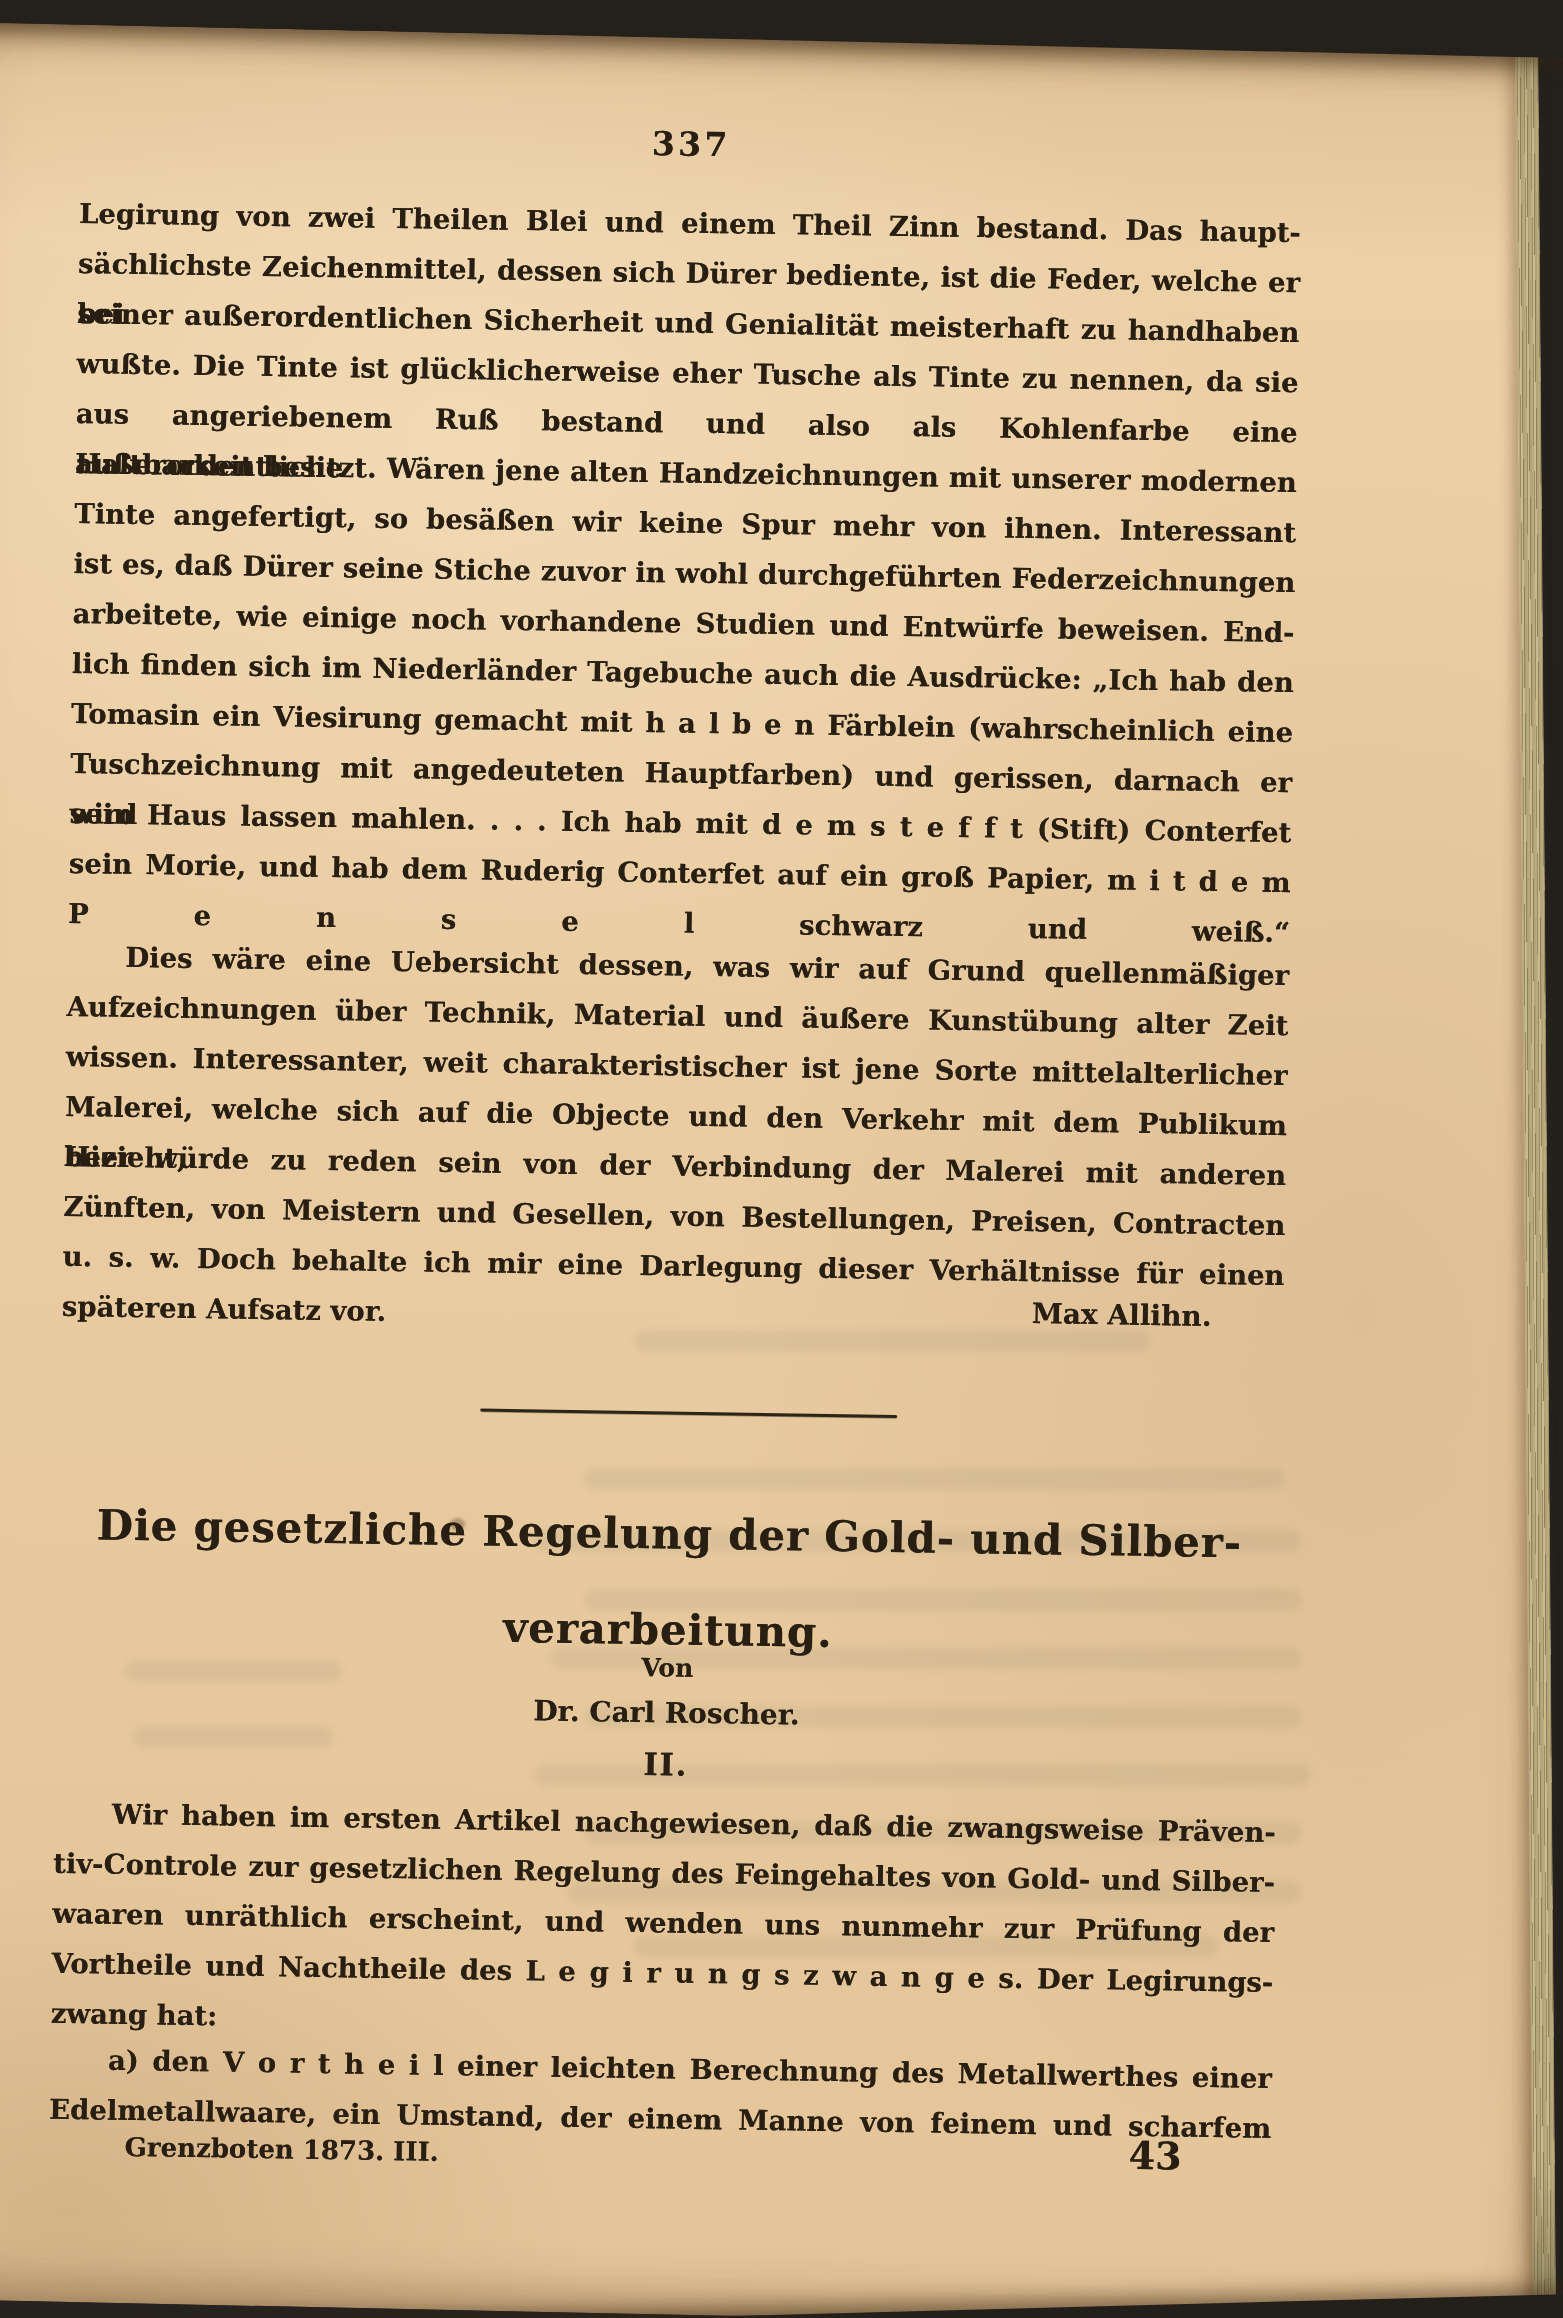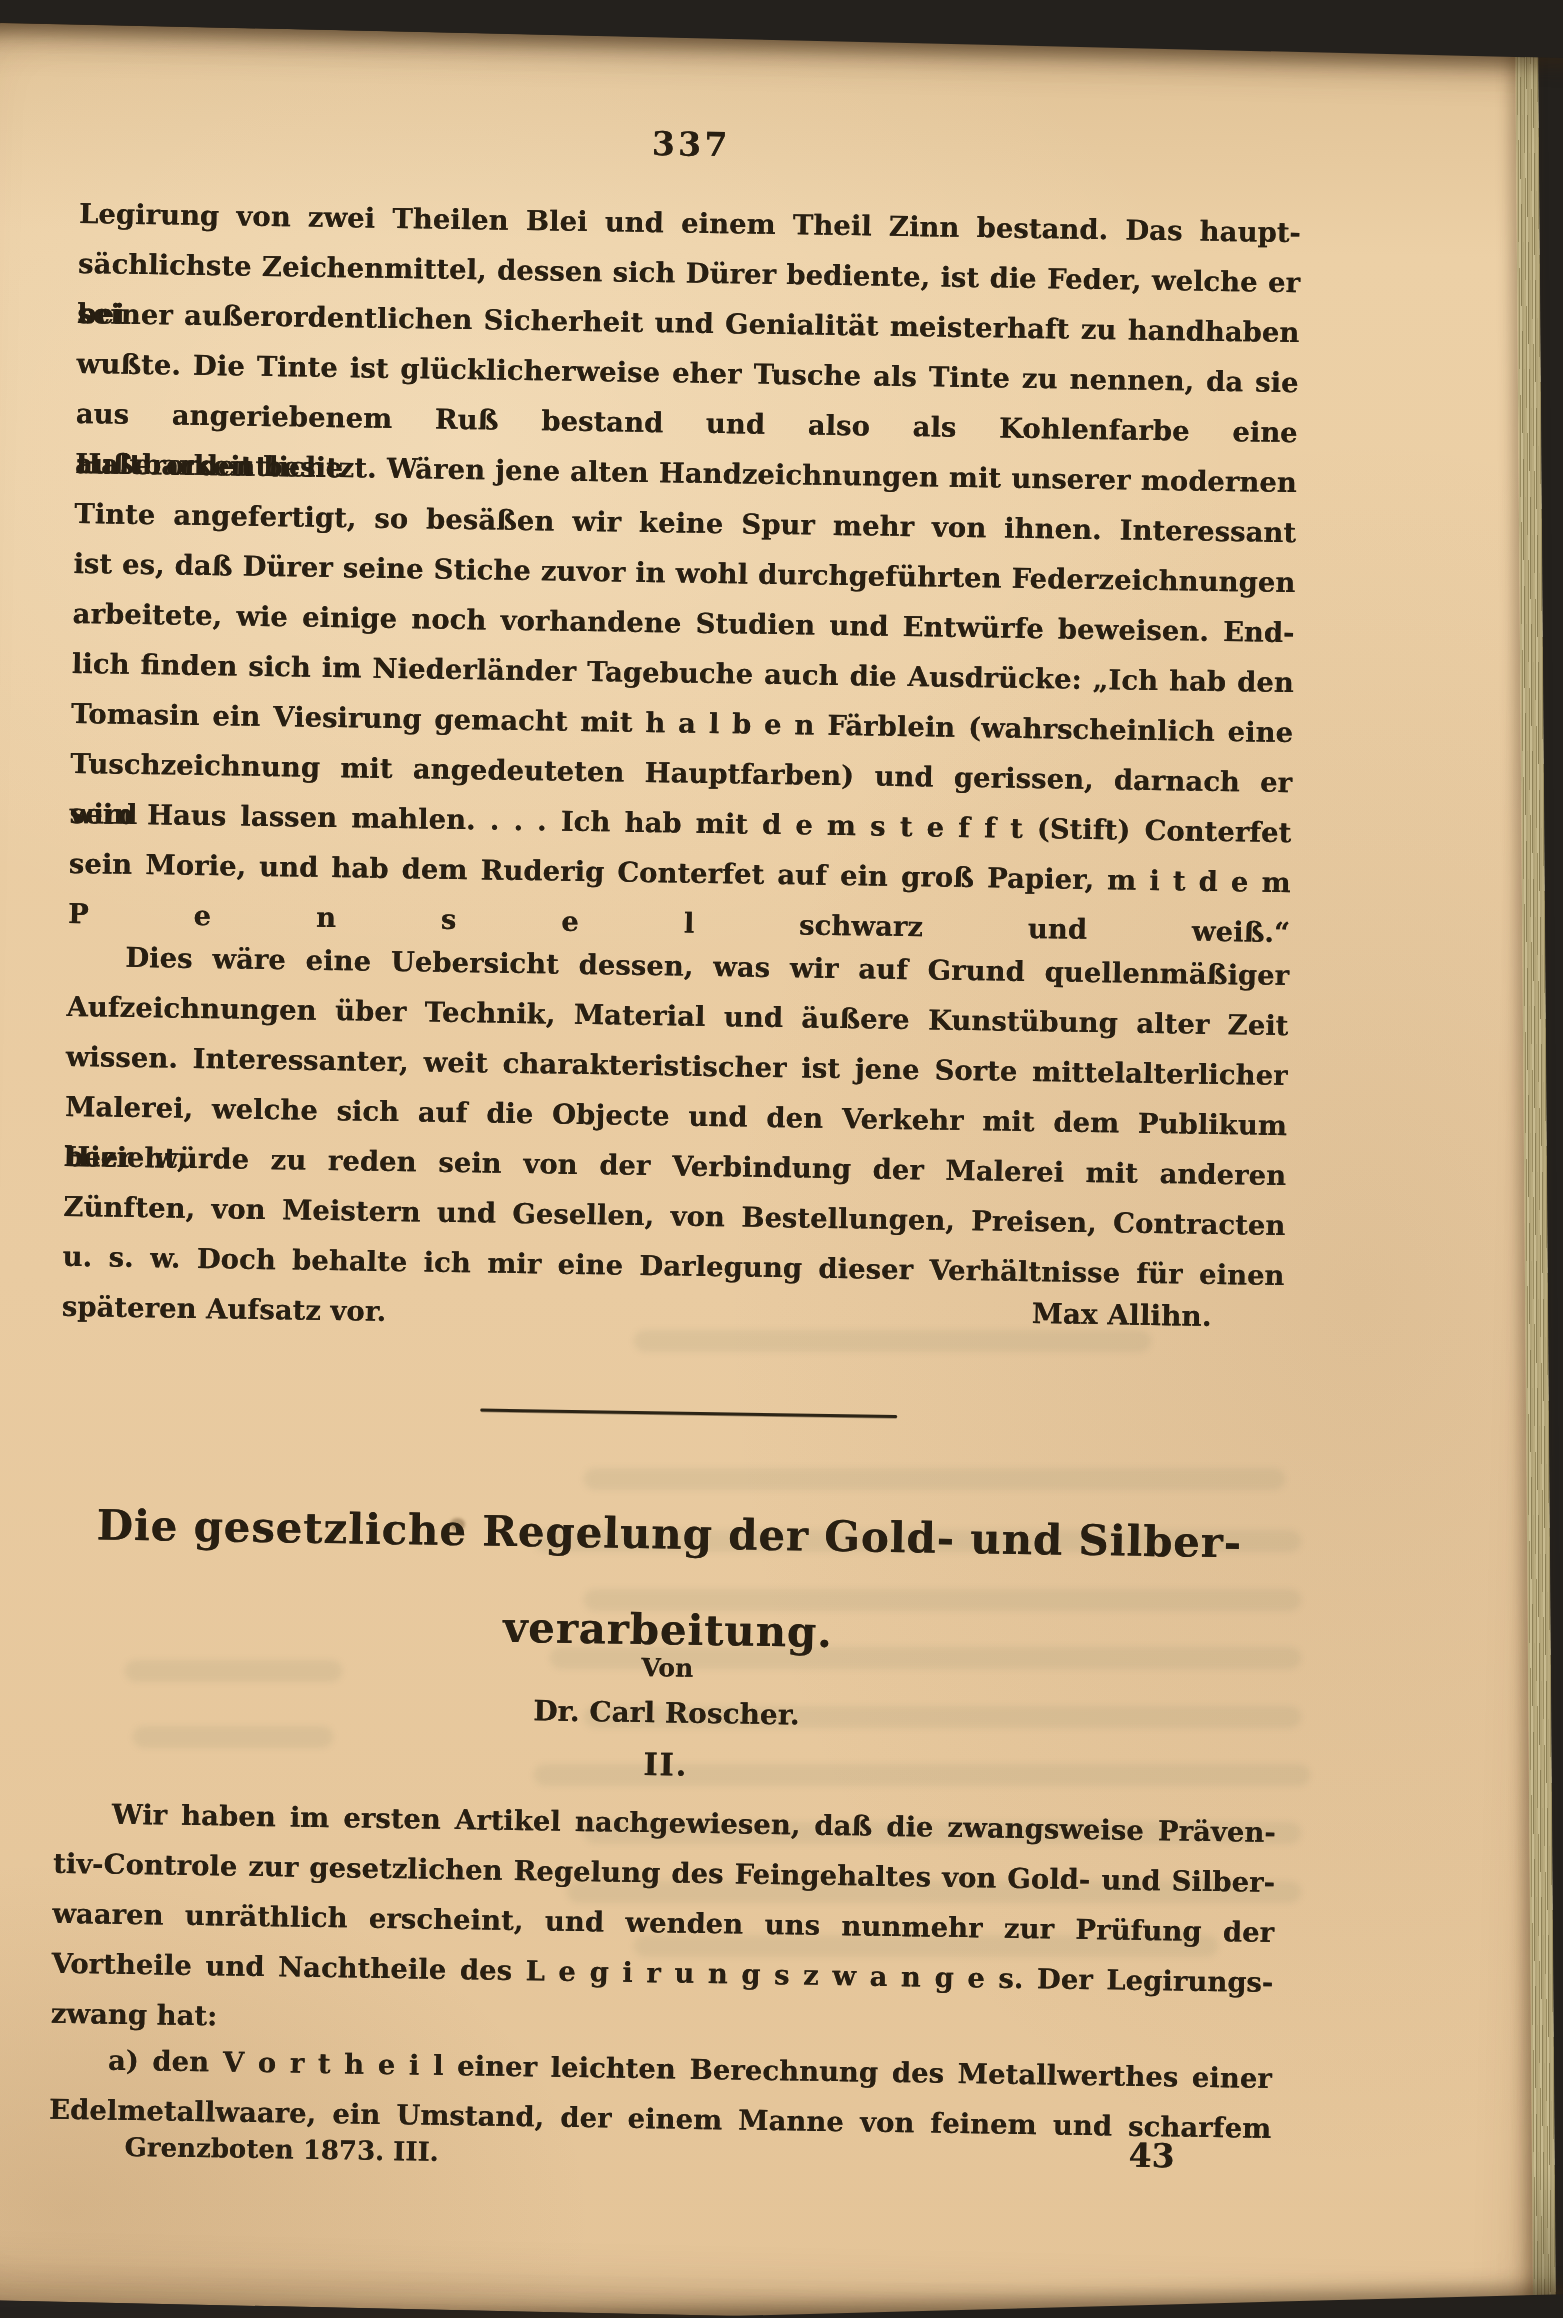--- a/index.html
+++ b/index.html
@@ -68,21 +68,21 @@
   .signature { position:absolute; left:1049px; top:1274px; font-size:28px; line-height:50px; }
   .divider { position:absolute; left:499px; top:1402px; width:417px; height:3.3px;
              background:#2c2416; border-radius:1.7px; box-shadow:0 0.8px 0 rgba(44,36,22,.4); }
   .ctr { position:absolute; left:79px; width:1222px; text-align:center; }
   .title-1 { top:1497px; font-size:42px; line-height:55px; letter-spacing:0.8px; }
   .title-2 { top:1593px; font-size:42px; line-height:55px; letter-spacing:0.8px; }
   .byline   { top:1641px; font-size:25px; line-height:35px; }
   .author   { top:1685px; font-size:28px; line-height:38px; }
   .section-no { top:1735px; font-size:31px; line-height:40px; letter-spacing:1.7px; }
   .footer-imprint { position:absolute; left:155px; top:2128px; font-size:26px; line-height:37px; }
-  .sheet-no { position:absolute; left:1159px; top:2118px; font-size:33px; line-height:42px; }
+  .sheet-no { position:absolute; left:1159px; top:2118px; font-size:38px; line-height:42px; }
 </style>
 </head>
 <body>
 
 <div class="page"></div>
 
 <div class="ghost" style="left:634px;top:1330px;width:517px;"></div>
 <div class="ghost" style="left:584px;top:1468px;width:701px;"></div>
 <div class="ghost" style="left:534px;top:1530px;width:767px;"></div>
 <div class="ghost" style="left:584px;top:1589px;width:717px;"></div>

